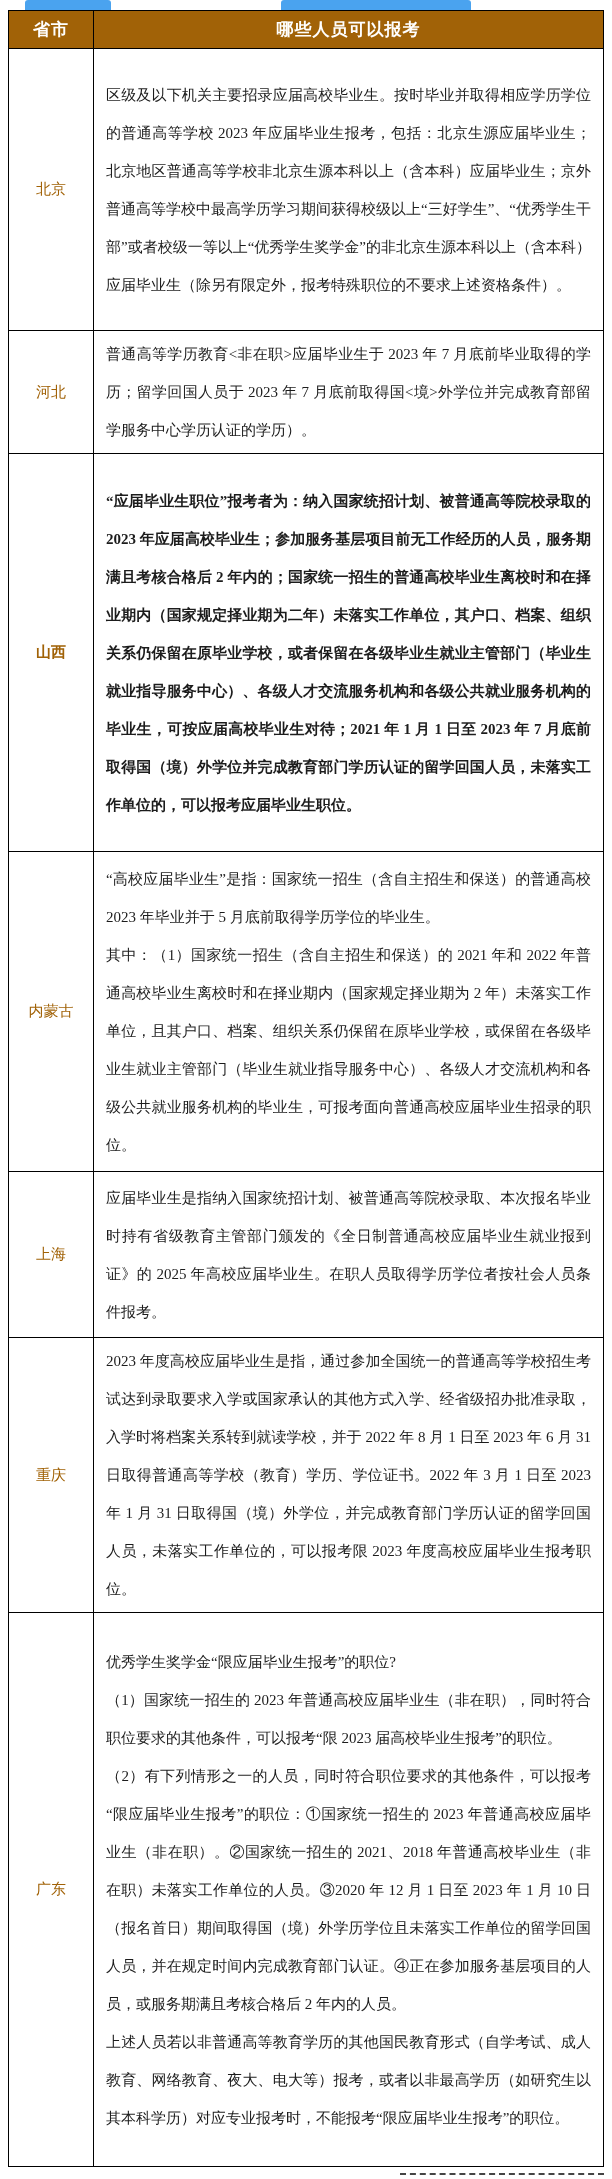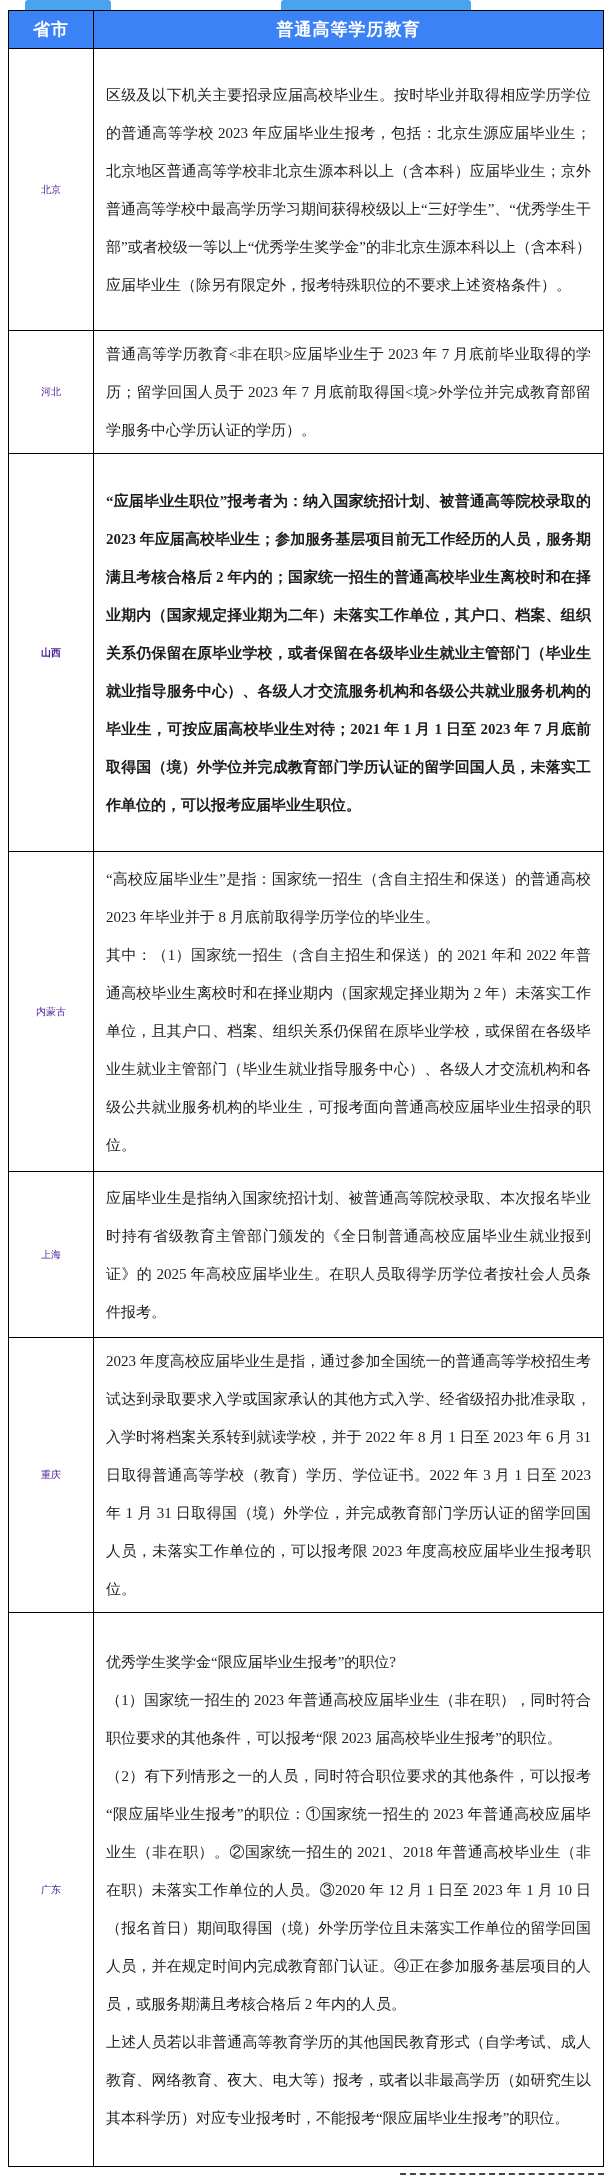--- a/index.html
+++ b/index.html
@@ -35,36 +35,36 @@
     width:596px;
     border-collapse:collapse;
     table-layout:fixed;
   }
   .req-table th,
   .req-table td{
     border:1px solid #000000;
     box-sizing:border-box;
   }
   .req-table th{
-    background:#3b82f6;
+    background:#a16207;
     color:#ffffff;
     font-family:"Liberation Sans", sans-serif;
     font-weight:bold;
     font-size:17px;
     height:38px;
     text-align:center;
     vertical-align:middle;
     letter-spacing:1px;
   }
   .col-province{width:85px;}
   td.province{
     text-align:center;
     vertical-align:middle;
-    font-size:10px;
-    color:#4c1d95;
+    font-size:15px;
+    color:#a16207;
   }
   td.req{
     vertical-align:middle;
     padding:4px 12px;
   }
   td.req p{
     margin:0;
     font-size:15px;
     line-height:38px;
     text-align:justify;
@@ -96,21 +96,21 @@
 
 <div class="page">
 
   <div class="topbar-fragment left"></div>
   <div class="topbar-fragment right"></div>
 
   <table class="req-table">
     <thead>
       <tr>
         <th class="col-province">省市</th>
-        <th>普通高等学历教育</th>
+        <th>哪些人员可以报考</th>
       </tr>
     </thead>
     <tbody>
       <tr class="r0">
         <td class="province">北京</td>
         <td class="req">
           <p>区级及以下机关主要招录应届高校毕业生。按时毕业并取得相应学历学位的普通高等学校 2023 年应届毕业生报考，包括：北京生源应届毕业生；北京地区普通高等学校非北京生源本科以上（含本科）应届毕业生；京外普通高等学校中最高学历学习期间获得校级以上“三好学生”、“优秀学生干部”或者校级一等以上“优秀学生奖学金”的非北京生源本科以上（含本科）应届毕业生（除另有限定外，报考特殊职位的不要求上述资格条件）。</p>
         </td>
       </tr>
       <tr class="r1">
@@ -121,21 +121,21 @@
       </tr>
       <tr class="r2">
         <td class="province">山西</td>
         <td class="req">
           <p>“应届毕业生职位”报考者为：纳入国家统招计划、被普通高等院校录取的 2023 年应届高校毕业生；参加服务基层项目前无工作经历的人员，服务期满且考核合格后 2 年内的；国家统一招生的普通高校毕业生离校时和在择业期内（国家规定择业期为二年）未落实工作单位，其户口、档案、组织关系仍保留在原毕业学校，或者保留在各级毕业生就业主管部门（毕业生就业指导服务中心）、各级人才交流服务机构和各级公共就业服务机构的毕业生，可按应届高校毕业生对待；2021 年 1 月 1 日至 2023 年 7 月底前取得国（境）外学位并完成教育部门学历认证的留学回国人员，未落实工作单位的，可以报考应届毕业生职位。</p>
         </td>
       </tr>
       <tr class="r3">
         <td class="province">内蒙古</td>
         <td class="req">
-          <p>“高校应届毕业生”是指：国家统一招生（含自主招生和保送）的普通高校 2023 年毕业并于 8 月底前取得学历学位的毕业生。</p>
+          <p>“高校应届毕业生”是指：国家统一招生（含自主招生和保送）的普通高校 2023 年毕业并于 5 月底前取得学历学位的毕业生。</p>
           <p>其中：（1）国家统一招生（含自主招生和保送）的 2021 年和 2022 年普通高校毕业生离校时和在择业期内（国家规定择业期为 2 年）未落实工作单位，且其户口、档案、组织关系仍保留在原毕业学校，或保留在各级毕业生就业主管部门（毕业生就业指导服务中心）、各级人才交流机构和各级公共就业服务机构的毕业生，可报考面向普通高校应届毕业生招录的职位。</p>
         </td>
       </tr>
       <tr class="r4">
         <td class="province">上海</td>
         <td class="req">
           <p>应届毕业生是指纳入国家统招计划、被普通高等院校录取、本次报名毕业时持有省级教育主管部门颁发的《全日制普通高校应届毕业生就业报到证》的 2025 年高校应届毕业生。在职人员取得学历学位者按社会人员条件报考。</p>
         </td>
       </tr>
       <tr class="r5">

